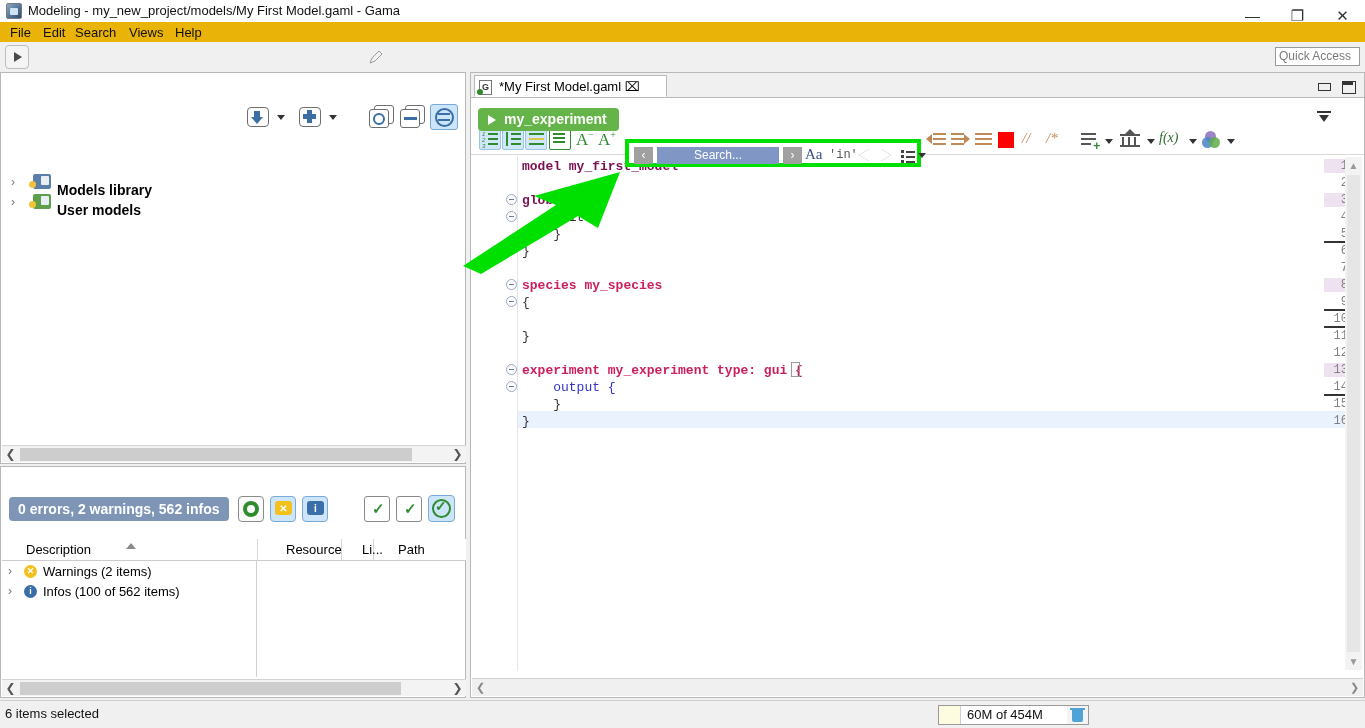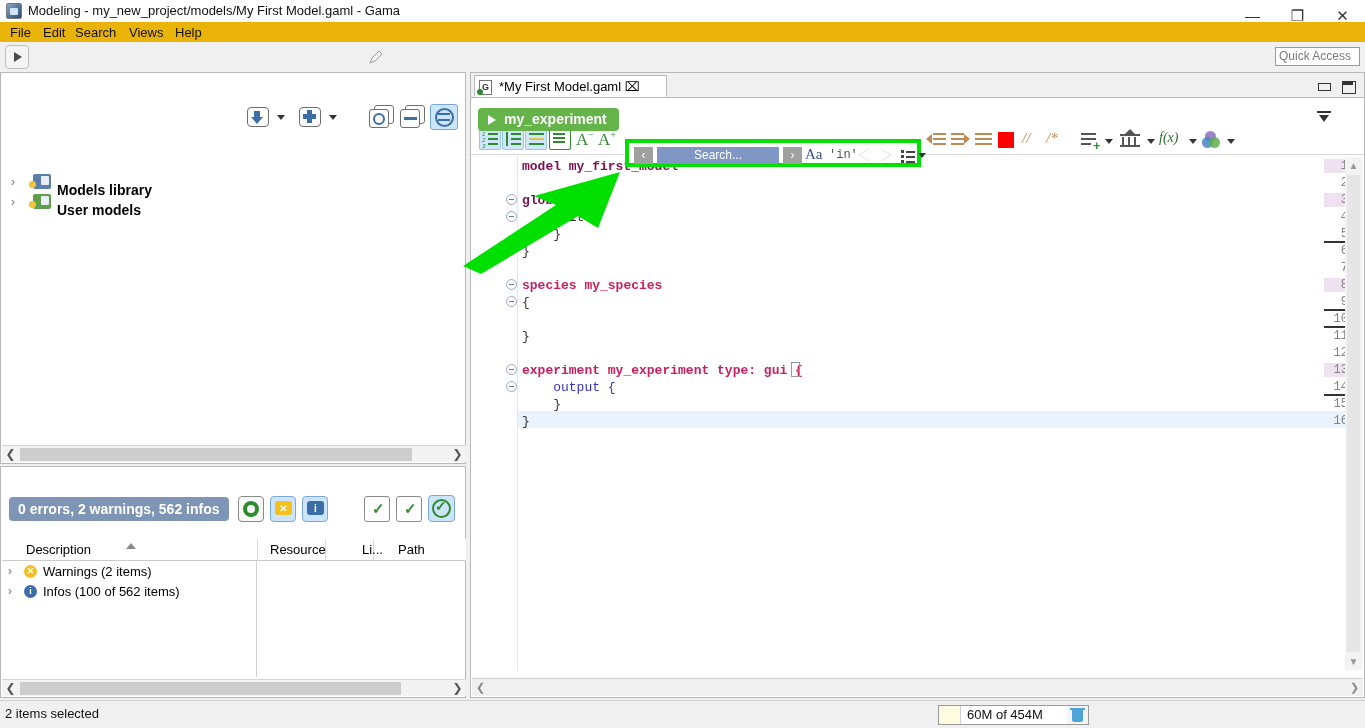--- a/index.html
+++ b/index.html
@@ -352,21 +352,21 @@
         <span class="chk">✓</span>
       </div>
       <div class="circle-chk" style="left:427px;">
         <span class="c"></span>
         <span class="k">✓</span>
       </div>
     </div>
 
     <div class="tblhdr" style="top:72px;">
       <div class="th" style="left:0;width:256px;">Description</div>
-      <div class="th" style="left:244px;width:80px;">Resource</div>
+      <div class="th" style="left:260px;width:80px;">Resource</div>
       <div class="th" style="left:336px;width:36px;">Li...</div>
       <div class="th" style="left:372px;width:92px;border-right:none;">Path</div>
       <span class="sortcaret" style="left:124px;"></span>
     </div>
 
     <div class="err-list-bg" style="top:94px;height:116px;"></div>
     <div class="errrow" style="left:1px;top:95px;width:255px;">
       <span class="twisty">›</span>
       <span class="ic warn">
           <span class="m">✕</span>
@@ -553,21 +553,21 @@
         <i style="top:1px;"></i>
       <b style="top:5px;"></b>
         <i style="top:6px;"></i>
       <b style="top:10px;"></b>
         <i style="top:11px;"></i>
     </span>
     <span class="caret-dn" style="left:289px;top:10px;"></span>
   </div>
 
   <div class="statusbar">
-    <div class="stext">2 items selected</div>
+    <div class="stext">6 items selected</div>
     <div class="mem-box">
       <span class="mem-fill"></span>
       <span class="mem-text">60M of 454M</span>
     </div>
     <div class="trash-btn">
       <span class="lid"></span>
       <span class="can"></span>
     </div>
   </div>
 

